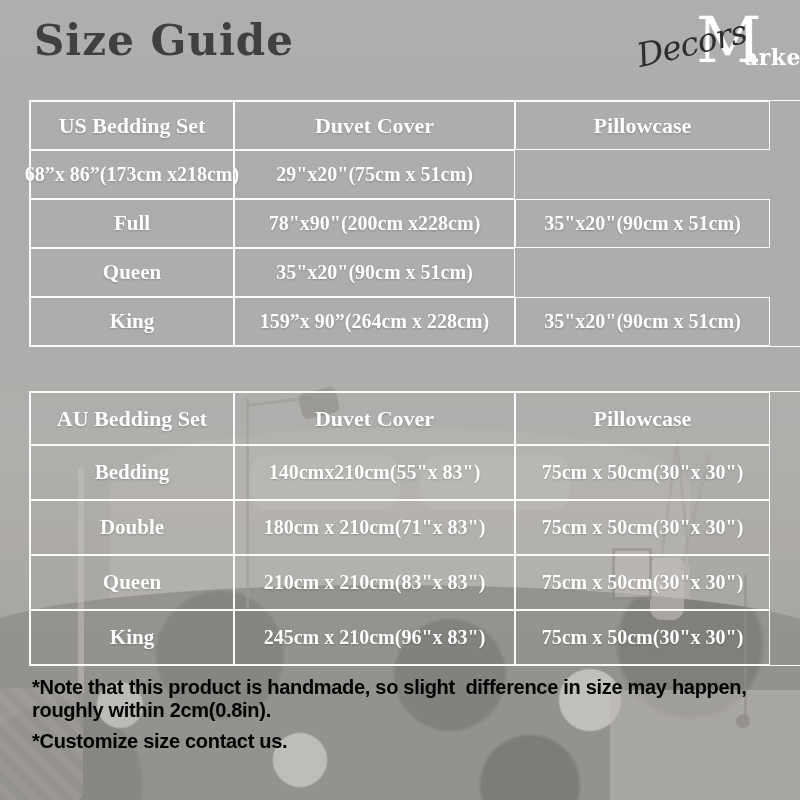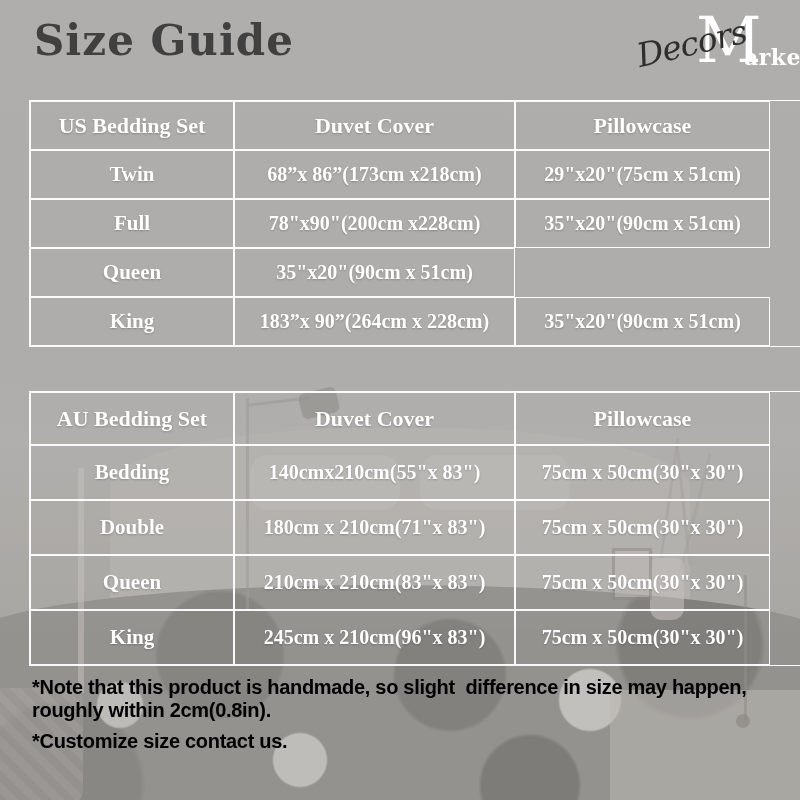--- a/index.html
+++ b/index.html
@@ -111,36 +111,35 @@
     <span class="logo-script">Decors</span>
   </div>
 
   <div class="sg-table t1">
     <div class="tr th-row">
       <div class="cell th">US Bedding Set</div>
       <div class="cell th">Duvet Cover</div>
       <div class="cell th">Pillowcase</div>
     </div>
     <div class="tr">
-      <div class="cell size-col">Twin</div>
       <div class="cell">68”x 86”(173cm x218cm)</div>
       <div class="cell">29"x20"(75cm x 51cm)</div>
     </div>
     <div class="tr">
       <div class="cell size-col">Full</div>
       <div class="cell">78"x90"(200cm x228cm)</div>
       <div class="cell">35"x20"(90cm x 51cm)</div>
     </div>
     <div class="tr">
       <div class="cell size-col">Queen</div>
       <div class="cell">35"x20"(90cm x 51cm)</div>
     </div>
     <div class="tr">
       <div class="cell size-col">King</div>
-      <div class="cell">183”x 90”(264cm x 228cm)</div>
+      <div class="cell">159”x 90”(264cm x 228cm)</div>
       <div class="cell">35"x20"(90cm x 51cm)</div>
     </div>
   </div>
 
   <div class="sg-table t2">
     <div class="tr th-row">
       <div class="cell th">AU Bedding Set</div>
       <div class="cell th">Duvet Cover</div>
       <div class="cell th">Pillowcase</div>
     </div>

